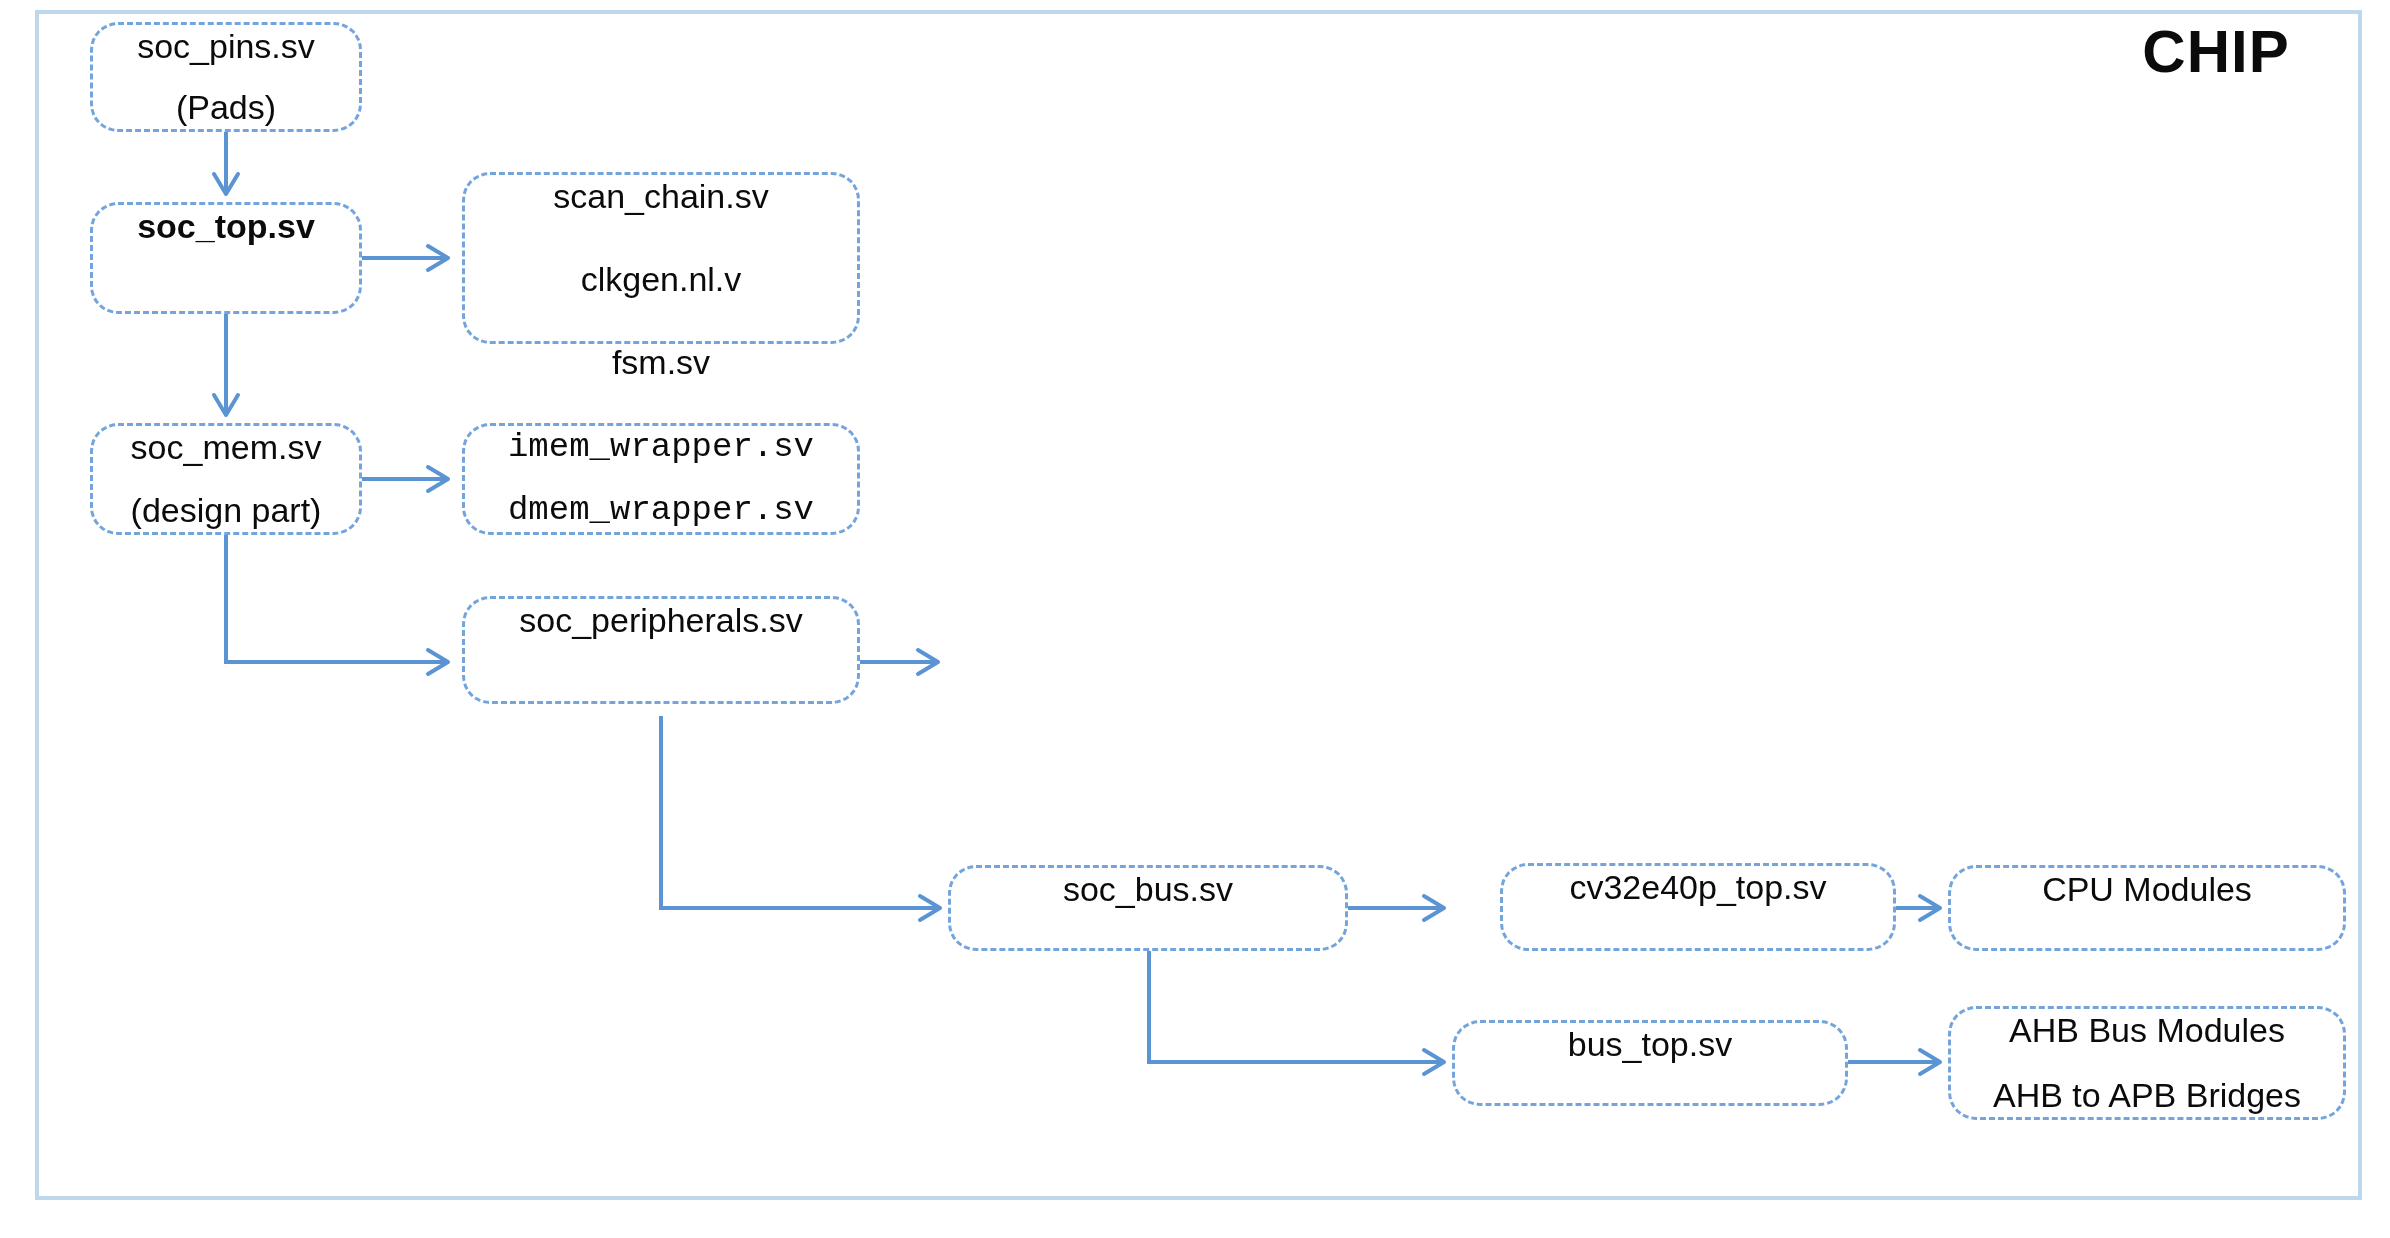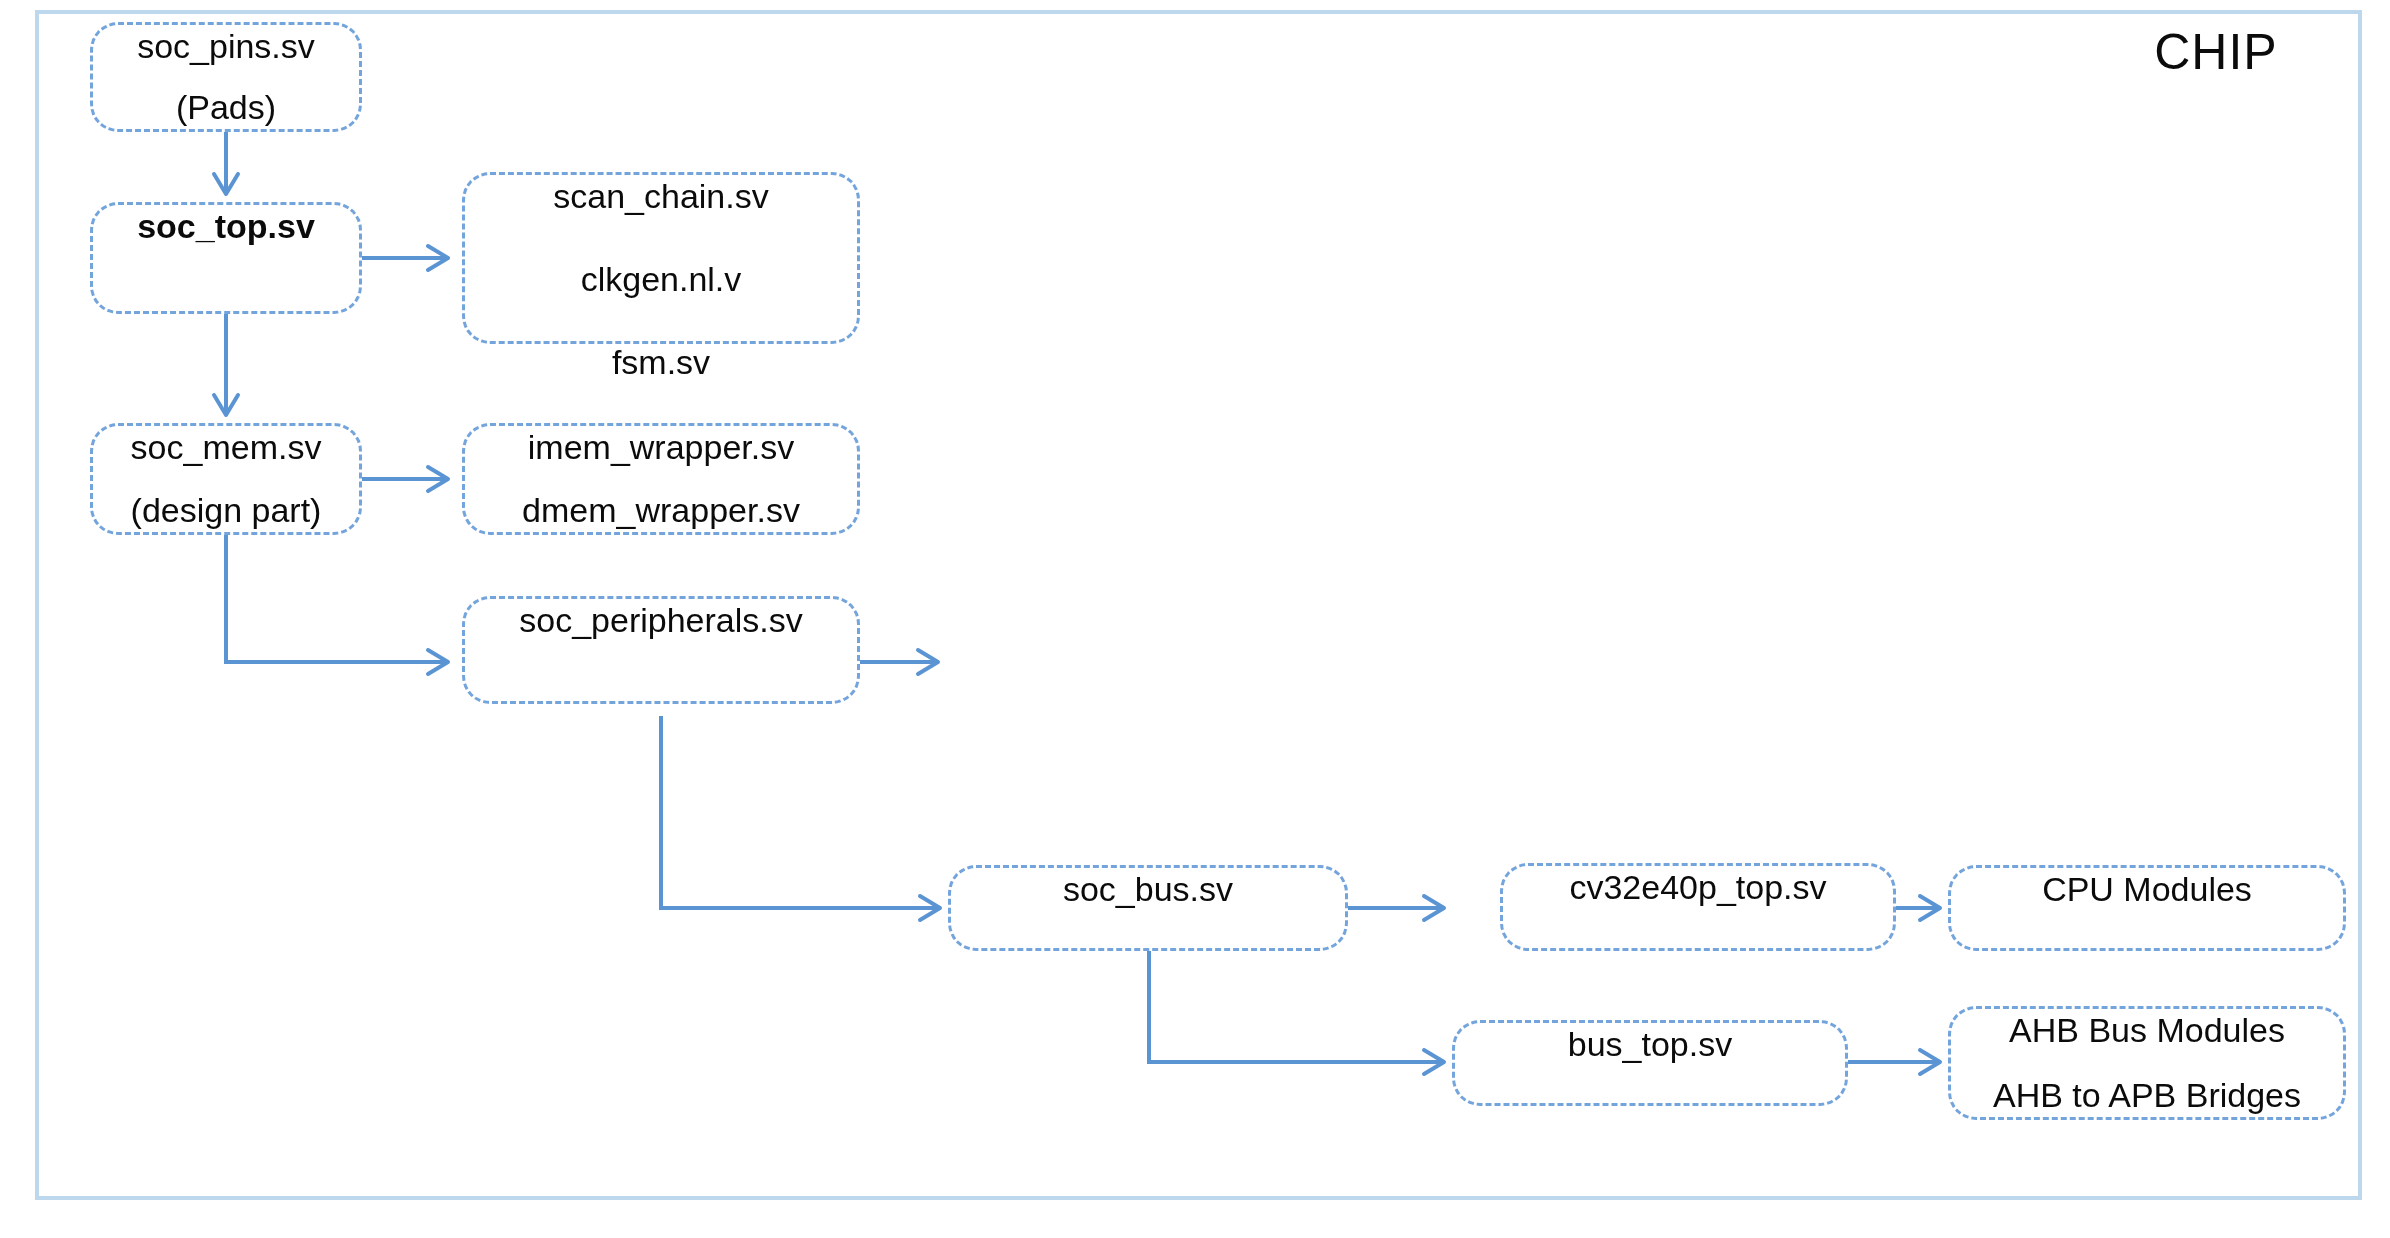--- a/index.html
+++ b/index.html
@@ -20,41 +20,42 @@
   }
   .chip-frame{
     position:absolute;left:35px;top:10px;width:2327px;height:1190px;
     border:4px solid var(--chip-border);
     box-sizing:border-box;
     background:transparent;
   }
   .chip-title{
     position:absolute;left:2110px;top:22px;width:212px;
     text-align:center;
-    font-size:50px;line-height:60px;
+    font-size:60px;line-height:60px;
     color:var(--text);
     letter-spacing:1px;
+    font-weight:bold;
   }
   .node{
     position:absolute;
     box-sizing:border-box;
     border:3px dashed var(--node-border);
     border-radius:28px;
     background:var(--background);
     display:flex;flex-direction:column;justify-content:space-between;align-items:center;
     text-align:center;
     font-size:34px;line-height:43px;
   }
   .node .line{white-space:nowrap;}
   
   #n-soc-pins      {left:90px;  top:22px;   width:272px; height:110px;}
   #n-soc-top       {left:90px;  top:202px;  width:272px; height:112px;font-weight:bold;}
   #n-dft-files     {left:462px; top:172px;  width:398px; height:172px;gap:40px;}
   #n-soc-mem       {left:90px;  top:423px;  width:272px; height:112px;}
-  #n-mem-wrappers  {left:462px; top:423px;  width:398px; height:112px;}
+  #n-mem-wrappers  {left:462px; top:423px;  width:398px; height:112px;font-family:Liberation Mono, monospace;}
   #n-soc-periph    {left:462px; top:596px;  width:398px; height:108px;}
   #n-apb           {left:946px; top:548px;  width:404px; height:228px;}
   #n-soc-bus       {left:948px; top:865px;  width:400px; height:86px;}
   #n-cv32          {left:1500px;top:863px;  width:396px; height:88px;}
   #n-cpu           {left:1948px;top:865px;  width:398px; height:86px;}
   #n-bus-top       {left:1452px;top:1020px; width:396px; height:86px;}
   #n-ahb           {left:1948px;top:1006px; width:398px; height:114px;}
 
   .edges-layer{position:absolute;left:0;top:0;width:2390px;height:1238px;pointer-events:none;}
   .edge{

